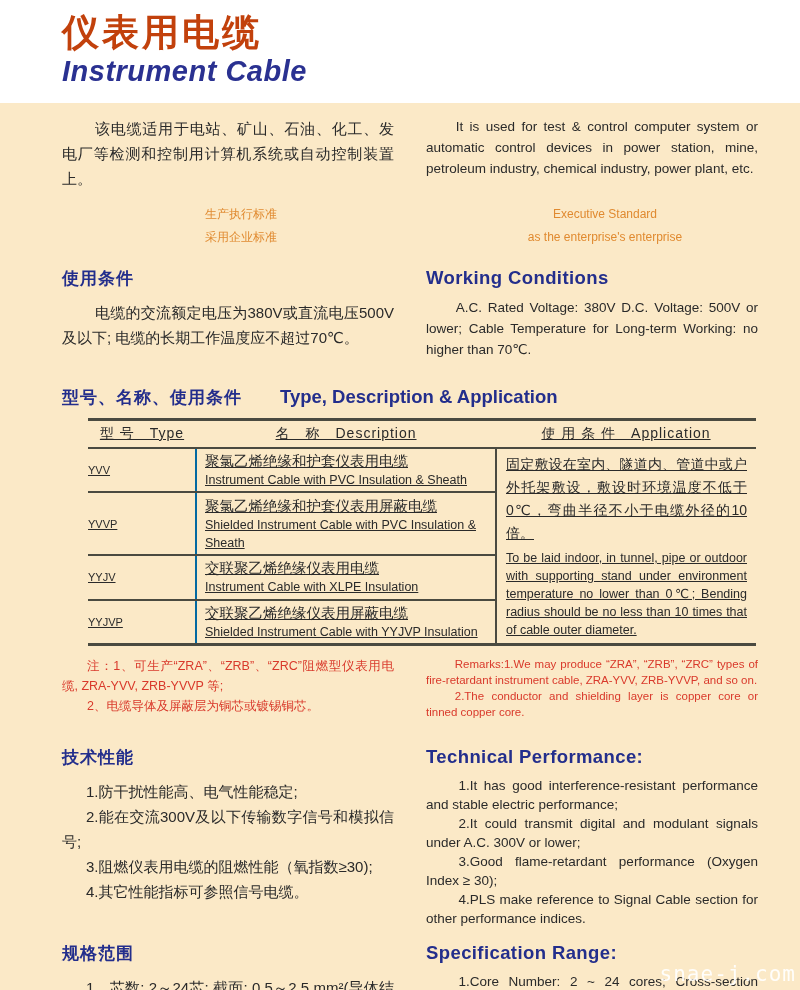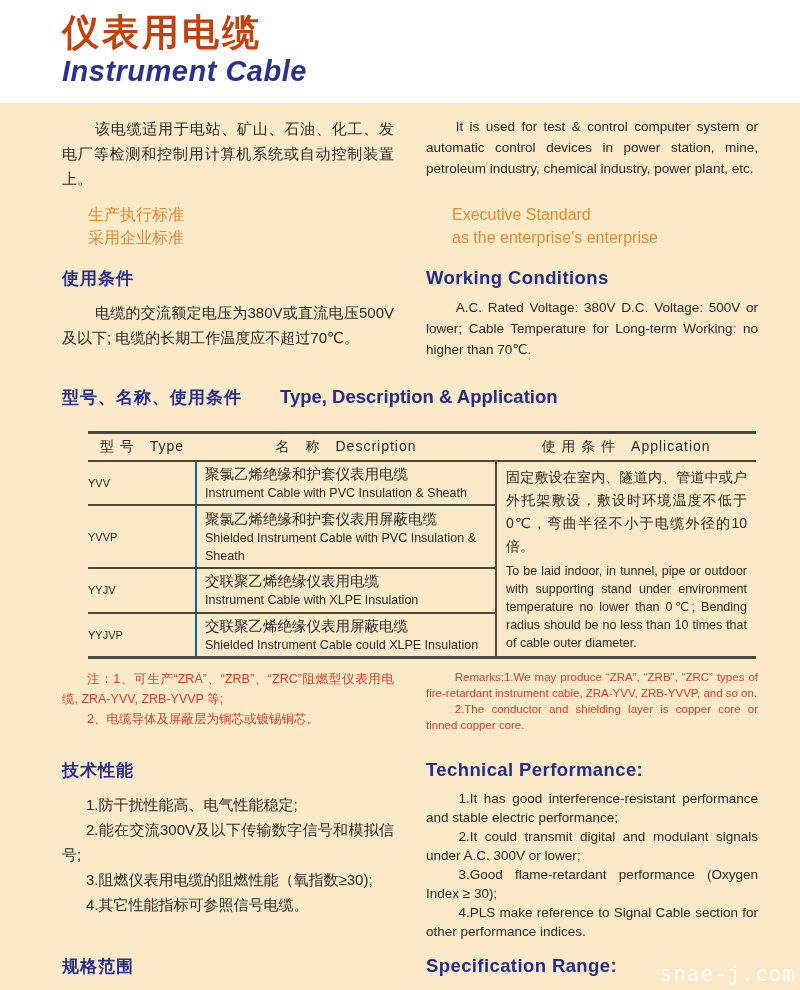--- a/index.html
+++ b/index.html
@@ -19,32 +19,32 @@
   .cols { display:grid; grid-template-columns:1fr 1fr; column-gap:32px; }
   p.zh { font-size:15px; line-height:25px; text-align:justify; }
   p.en { font-size:13.5px; line-height:21px; text-align:justify; }
   .indent { text-indent:2.2em; }
   h3.sec-zh { font-size:17px; font-weight:bold; color:#232e8c; margin-bottom:10px; letter-spacing:1px; }
   h3.sec-en { font-size:18.5px; font-weight:bold; color:#232e8c; margin-bottom:8px; letter-spacing:0.4px; }
   
   .intro { padding-top:13px; }
   .standards { margin-top:12px; }
   .standards div { padding-left:26px; color:#e08a30; }
-  .standards p { font-size:16px; line-height:23px; }
+  .standards p { font-size:12px; line-height:23px;text-align:center; }
   
   .wc { margin-top:18px; }
   .wc p.zh { line-height:25px; }
   
   .type-heading { margin-top:26px; display:flex; align-items:baseline; gap:38px; }
   .type-heading .zh-part { font-size:17px; font-weight:bold; color:#232e8c; letter-spacing:1px; }
   .type-heading .en-part { font-size:18.5px; font-weight:bold; color:#232e8c; }
   
   table.cable {
-    margin:22px 0 0 26px; width:668px; border-collapse:collapse;
-    border-top:3px solid #4a4a40; border-bottom:3px solid #4a4a40;
+    margin:9px 0 0 26px; width:668px; border-collapse:collapse;
+    border-top:3px solid #4a4a40; border-bottom:3px solid #4a4a40;text-decoration:underline;
   }
   table.cable th {
     font-weight:normal; font-size:14px; padding:4px 2px;
     border-bottom:2px solid #4a4a40; letter-spacing:1px;
   }
   table.cable th, table.cable td { vertical-align:middle; }
   td.cell-type {
     width:108px; text-align:left; font-size:11px;
     border-right:2px solid #0369a1; border-bottom:2px solid #4a4a40;
   }
@@ -150,21 +150,21 @@
           <td class="cell-type">YYJV</td>
           <td class="cell-desc">
             <div class="desc-zh">交联聚乙烯绝缘仪表用电缆</div>
             <div class="desc-en">Instrument Cable with XLPE Insulation</div>
           </td>
         </tr>
         <tr>
           <td class="cell-type">YYJVP</td>
           <td class="cell-desc">
             <div class="desc-zh">交联聚乙烯绝缘仪表用屏蔽电缆</div>
-            <div class="desc-en">Shielded Instrument Cable could XLPE Insulation</div>
+            <div class="desc-en">Shielded Instrument Cable with YYJVP Insulation</div>
           </td>
         </tr>
       </tbody>
     </table>
 
     <div class="cols remarks">
       <div class="zh">
         <p>注：1、可生产“ZRA”、“ZRB”、“ZRC”阻燃型仪表用电缆, ZRA-YVV, ZRB-YVVP 等;</p>
         <p>2、电缆导体及屏蔽层为铜芯或镀锡铜芯。</p>
       </div>

